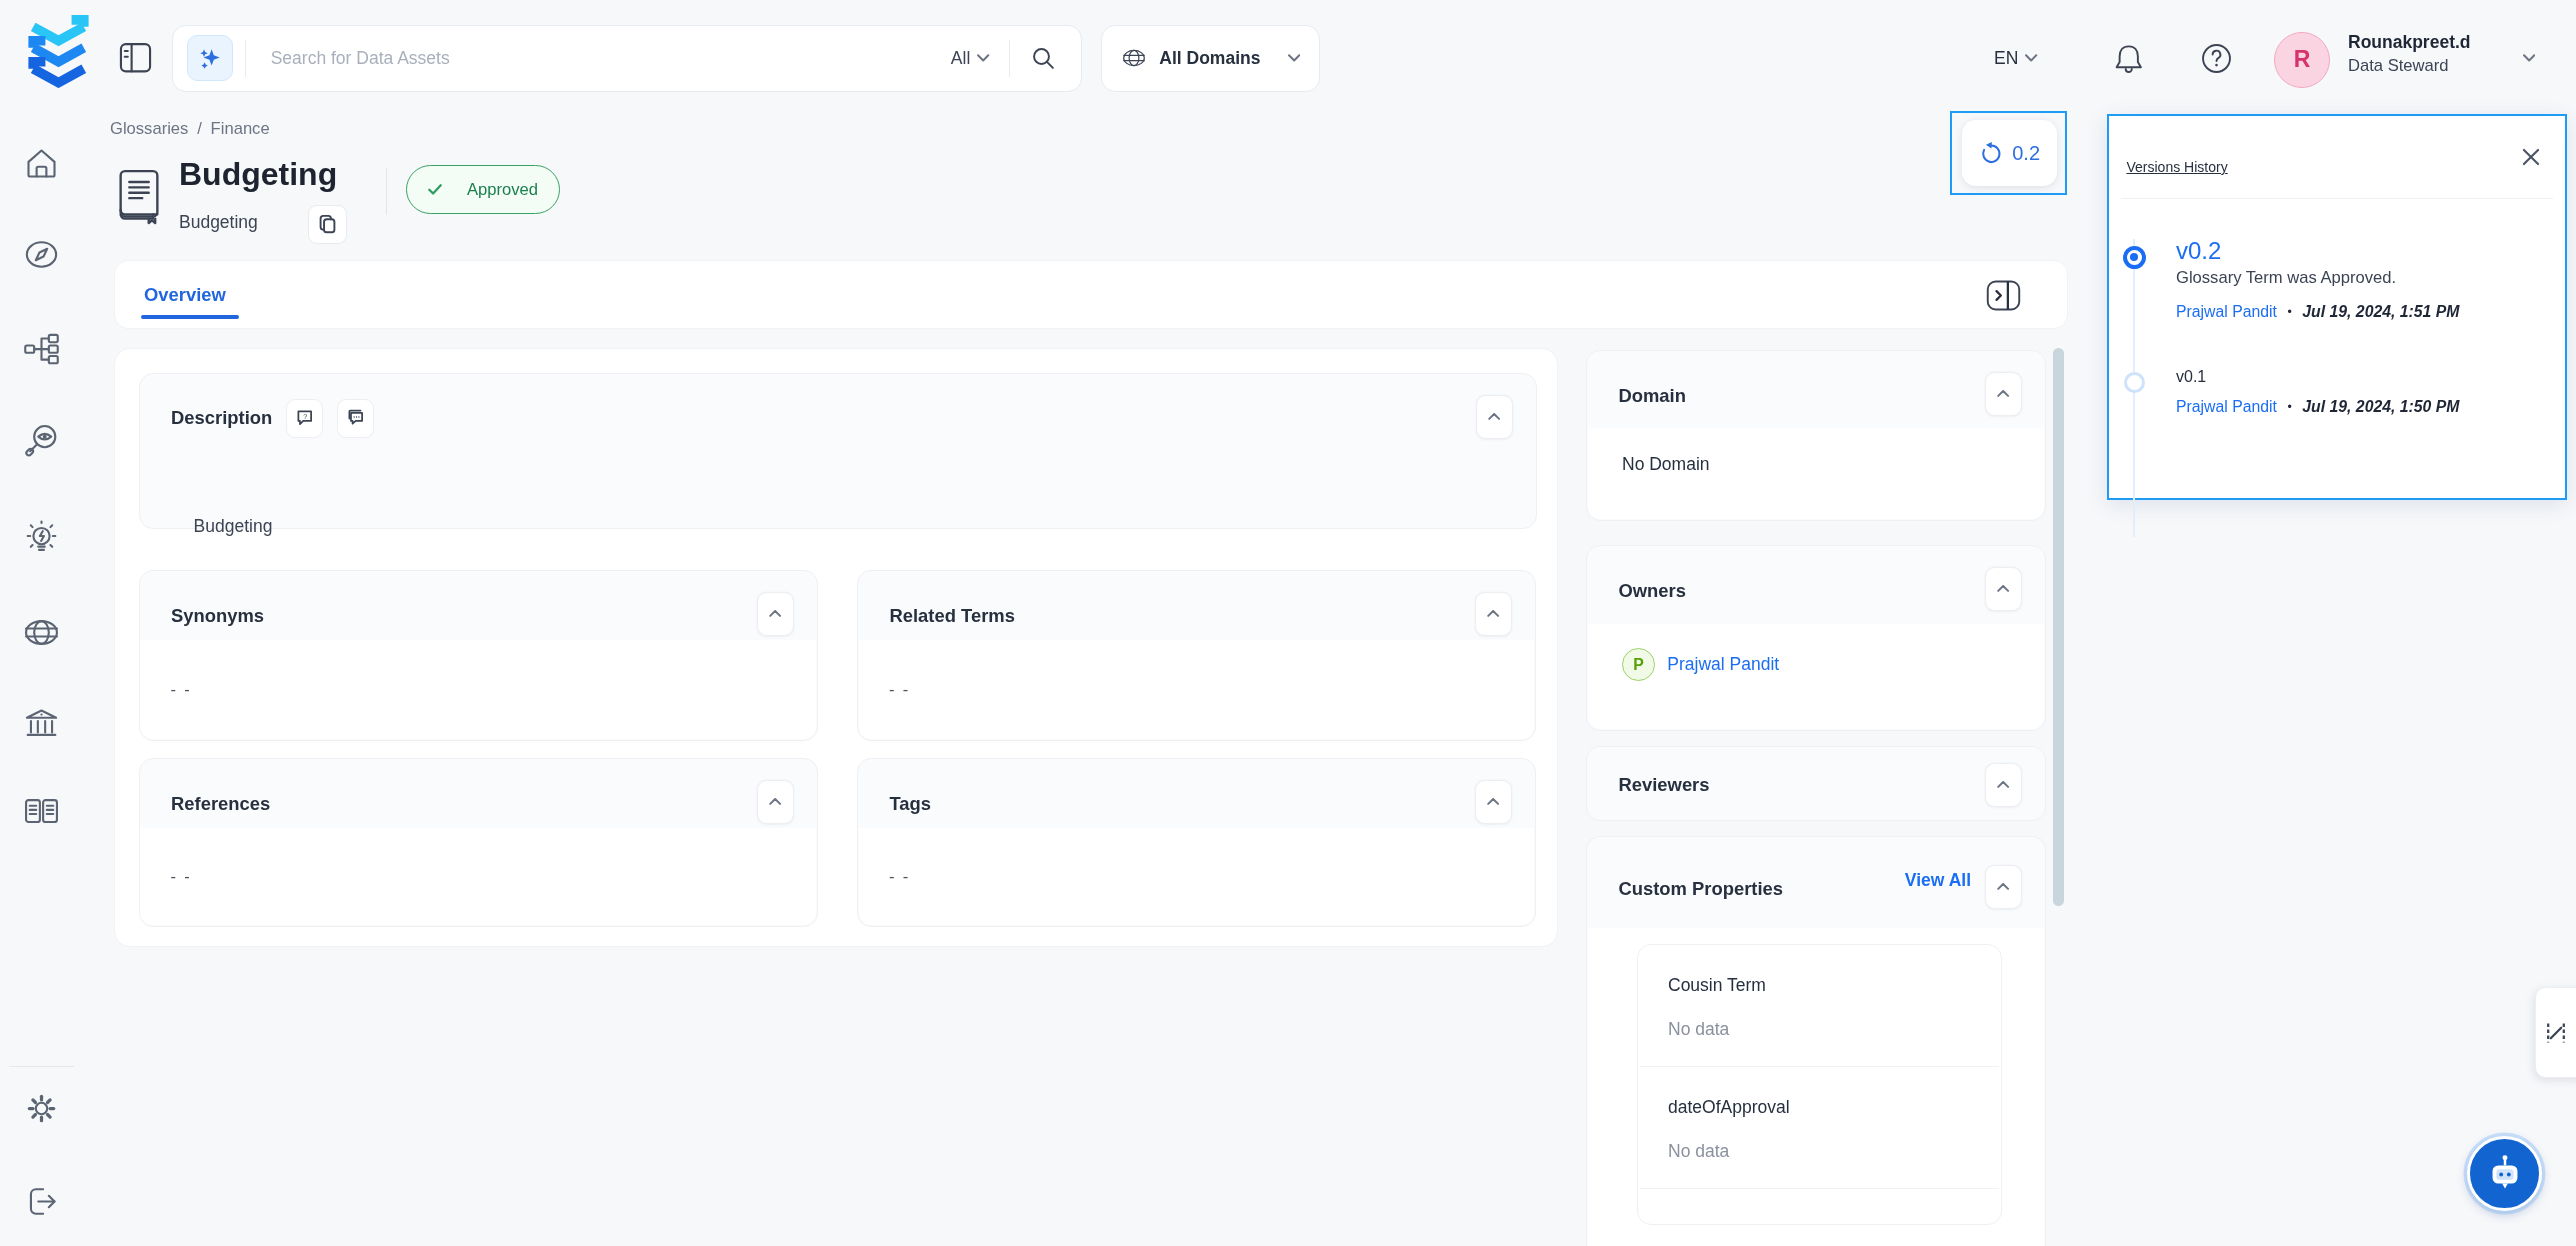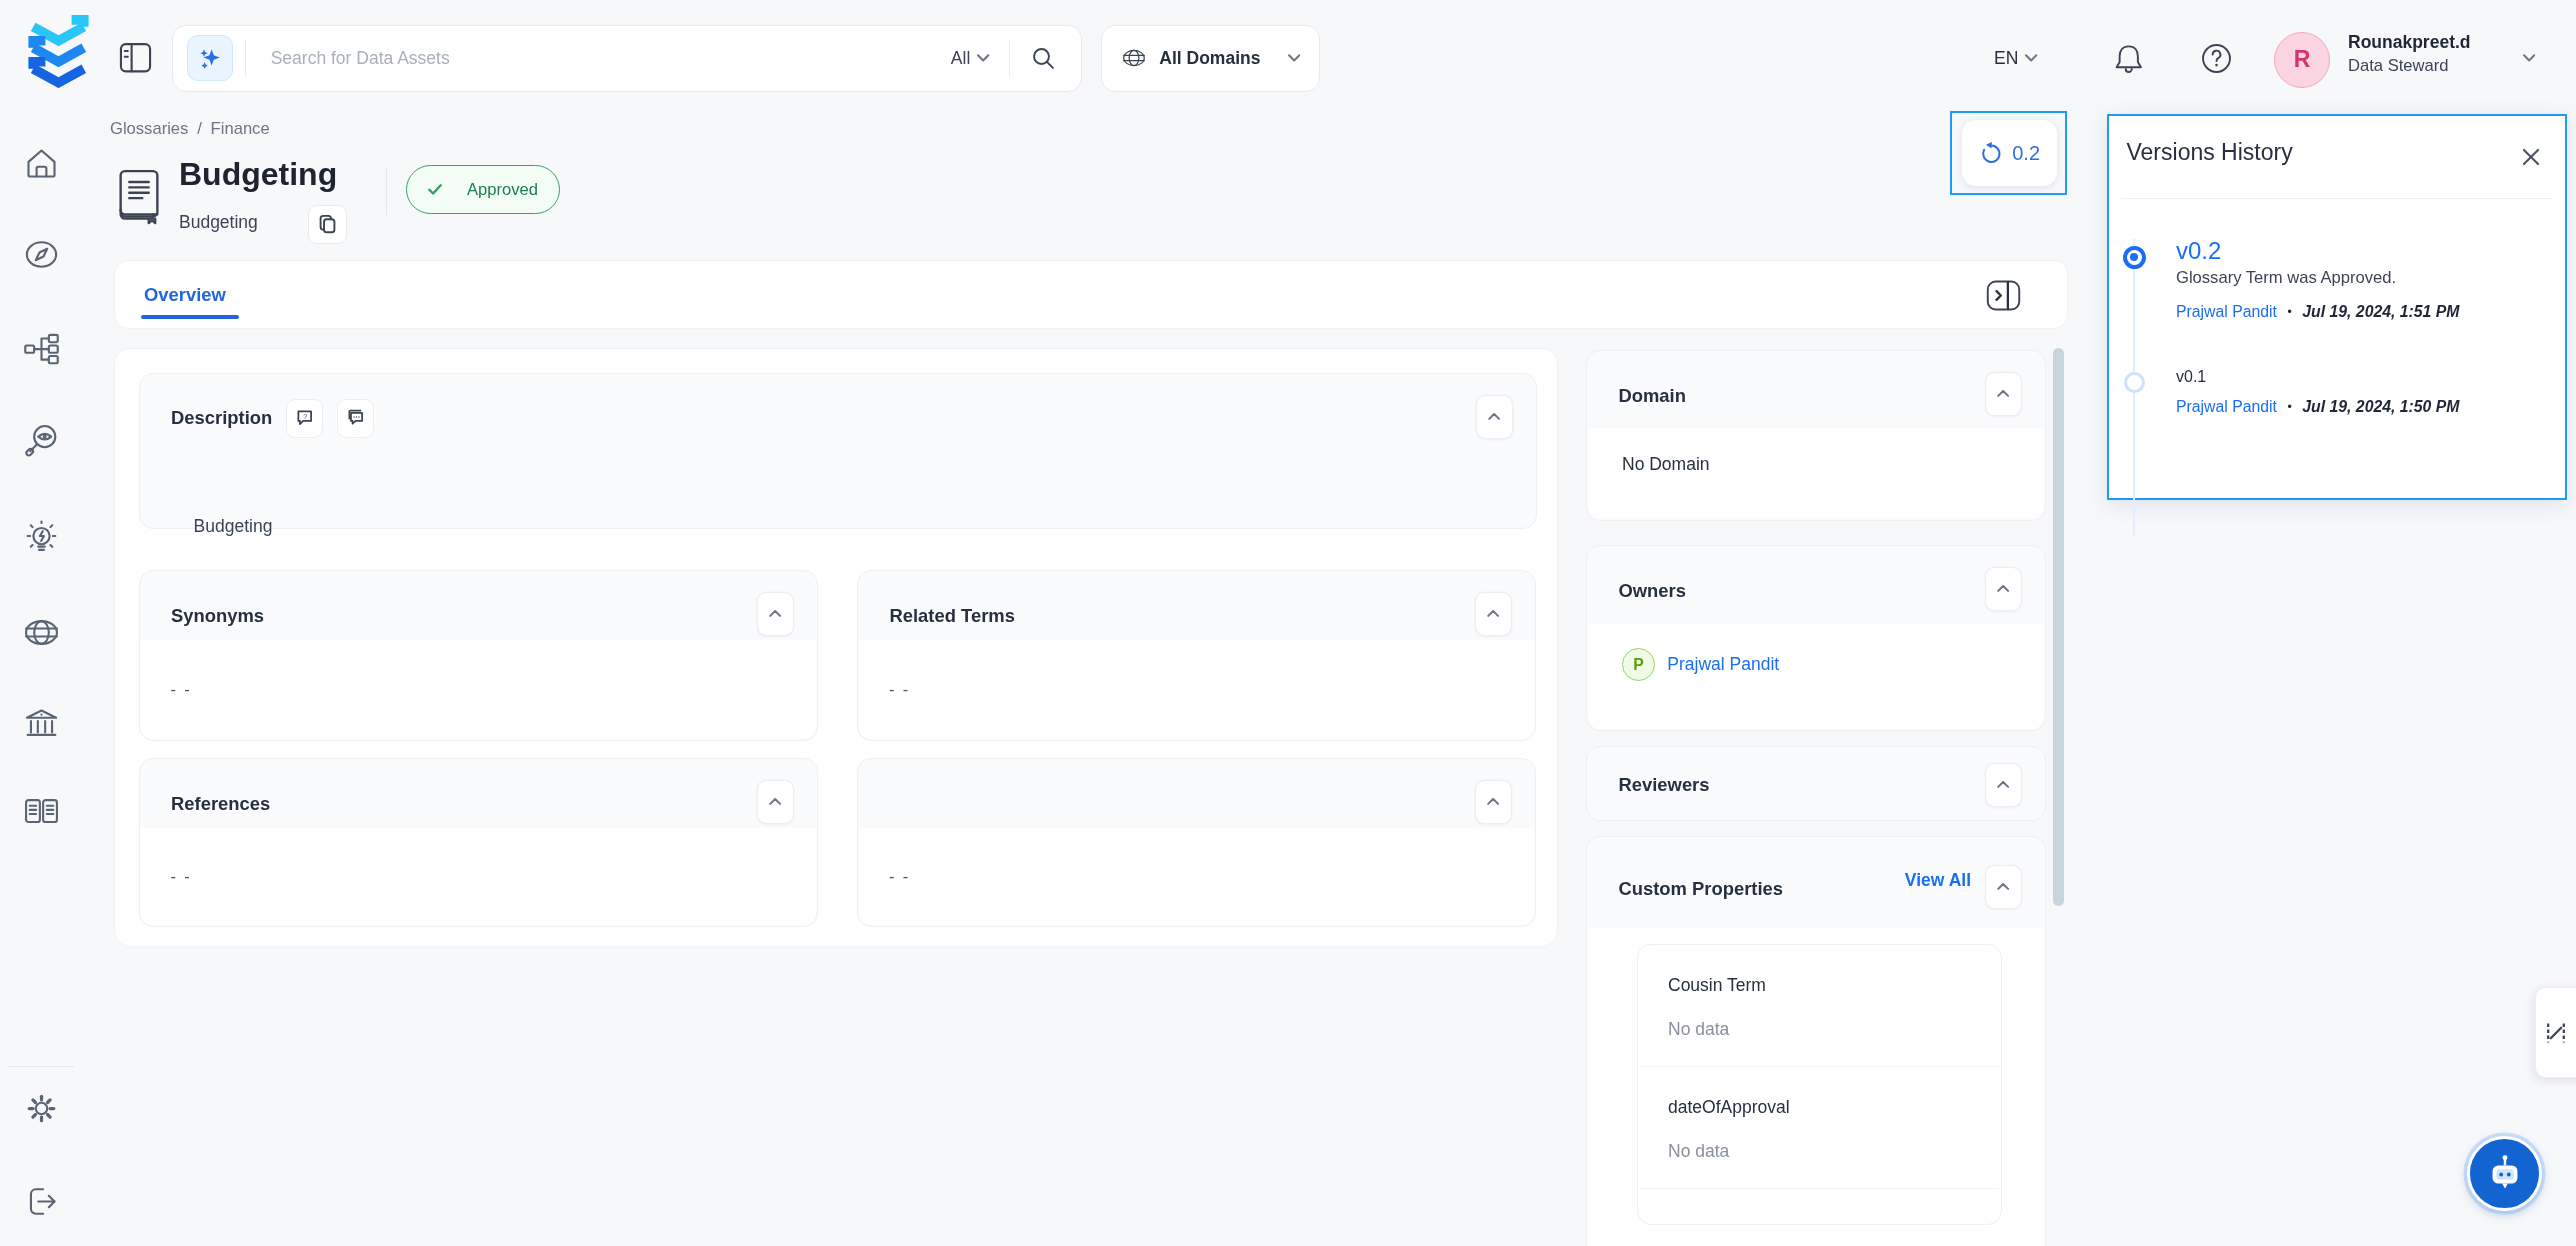--- a/index.html
+++ b/index.html
@@ -43,21 +43,21 @@
 
   
   .version-annotation { left:1950px; top:111px; width:117px; height:84px; border:2.6px solid #1e9bf5; background:transparent; }
   .version-btn { left:1962px; top:120px; width:95px; height:66px; background:#fff; border-radius:14px;
                  box-shadow:0 1.8px 7px rgba(20,40,80,.10); display:flex; align-items:center; justify-content:center;
                  gap:8.8px; color:#2d6fdf; font-size:20px; }
 
   
   .versions-panel { left:2107px; top:114px; width:460px; height:386px; background:#fff; border:2.6px solid #1e9bf5;
                     box-shadow:0 5.3px 21px rgba(25,60,120,.12); }
-  .vp-title { left:17.5px; top:36px; position:absolute; font-size:23px; color:#27303f; transform:translateY(-50%); }
+  .vp-title { left:17.5px; top:51px; position:absolute; font-size:14px; color:#27303f; transform:translateY(-50%);text-decoration:underline; }
   .vp-close { position:absolute; right:19px; top:26px; width:30px; height:30px; }
   .vp-close line { stroke:#4b5362; stroke-width:2.4; stroke-linecap:round; }
   .vp-divider { position:absolute; left:12.3px; right:12.3px; top:82px; height:0.9px; background:#eef0f3; }
   .timeline-line { position:absolute; left:23.6px; top:123px; width:2.6px; height:298px; background:#e3eefc; }
   .radio-sel { position:absolute; left:14px; top:130px; width:23px; height:23px; border-radius:50%; border:4.4px solid #1b6ef3; background:#fff; }
   .radio-sel::after { content:""; position:absolute; left:2.6px; top:2.6px; width:8.8px; height:8.8px; border-radius:50%; background:#1b6ef3; }
   .radio-unsel { position:absolute; left:15px; top:256px; width:21px; height:21px; border-radius:50%; border:3.5px solid #cfe2fb; background:#fff; }
   .ver-link { color:#1b6ef3; font-size:24px; }
   .ver-plain { color:#27303f; font-size:16px; }
   .ver-note { color:#3c4454; font-size:16.6px; }
@@ -392,20 +392,23 @@
       <span class="collapse-btn">
         <svg class="up-chev" viewBox="0 0 12 8">
             <polyline points="1,6 6,1 11,6"></polyline>
           </svg>
       </span>
       <div class="card-body" style="height:97px;"></div>
       <span class="empty-val" style="top:108px;">- -</span>
     </div>
 
     <div class="card" style="left:742px; top:409px; width:679px; height:169px;">
+      <div class="card-head">
+          <span class="card-title">Tags</span>
+        </div>
       <span class="collapse-btn">
         <svg class="up-chev" viewBox="0 0 12 8">
             <polyline points="1,6 6,1 11,6"></polyline>
           </svg>
       </span>
       <div class="card-body" style="height:97px;"></div>
       <span class="empty-val" style="top:108px;">- -</span>
     </div>
   </div>
 

